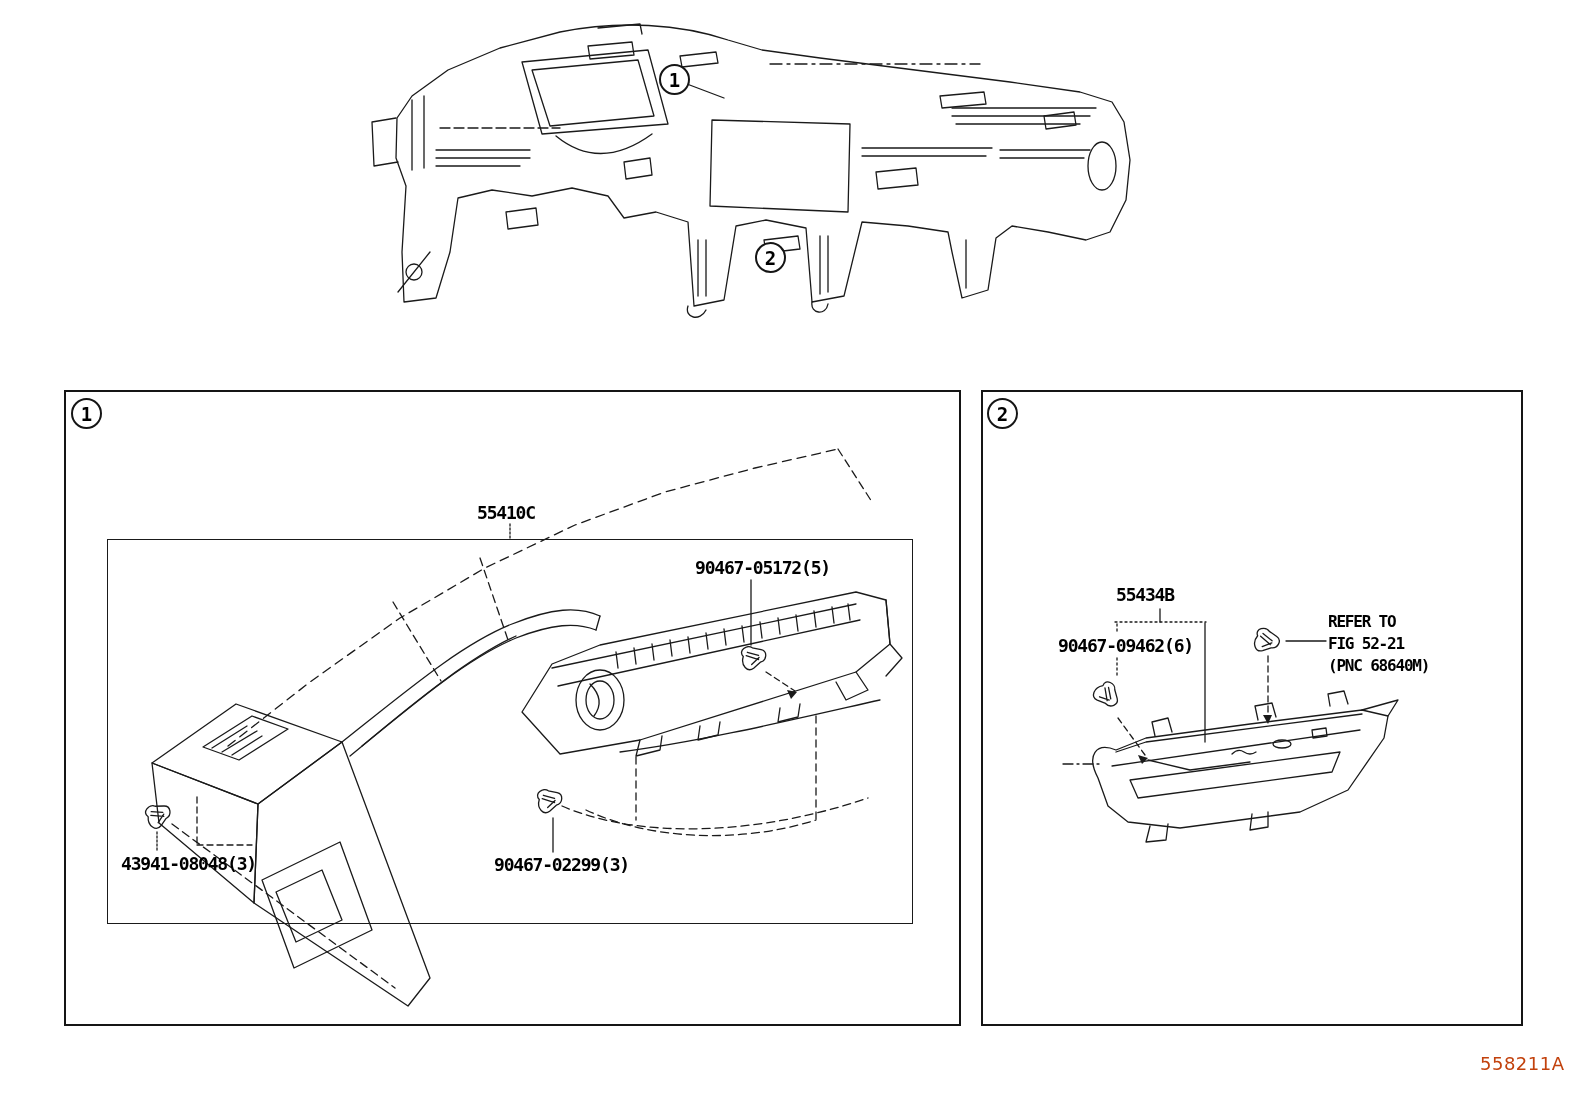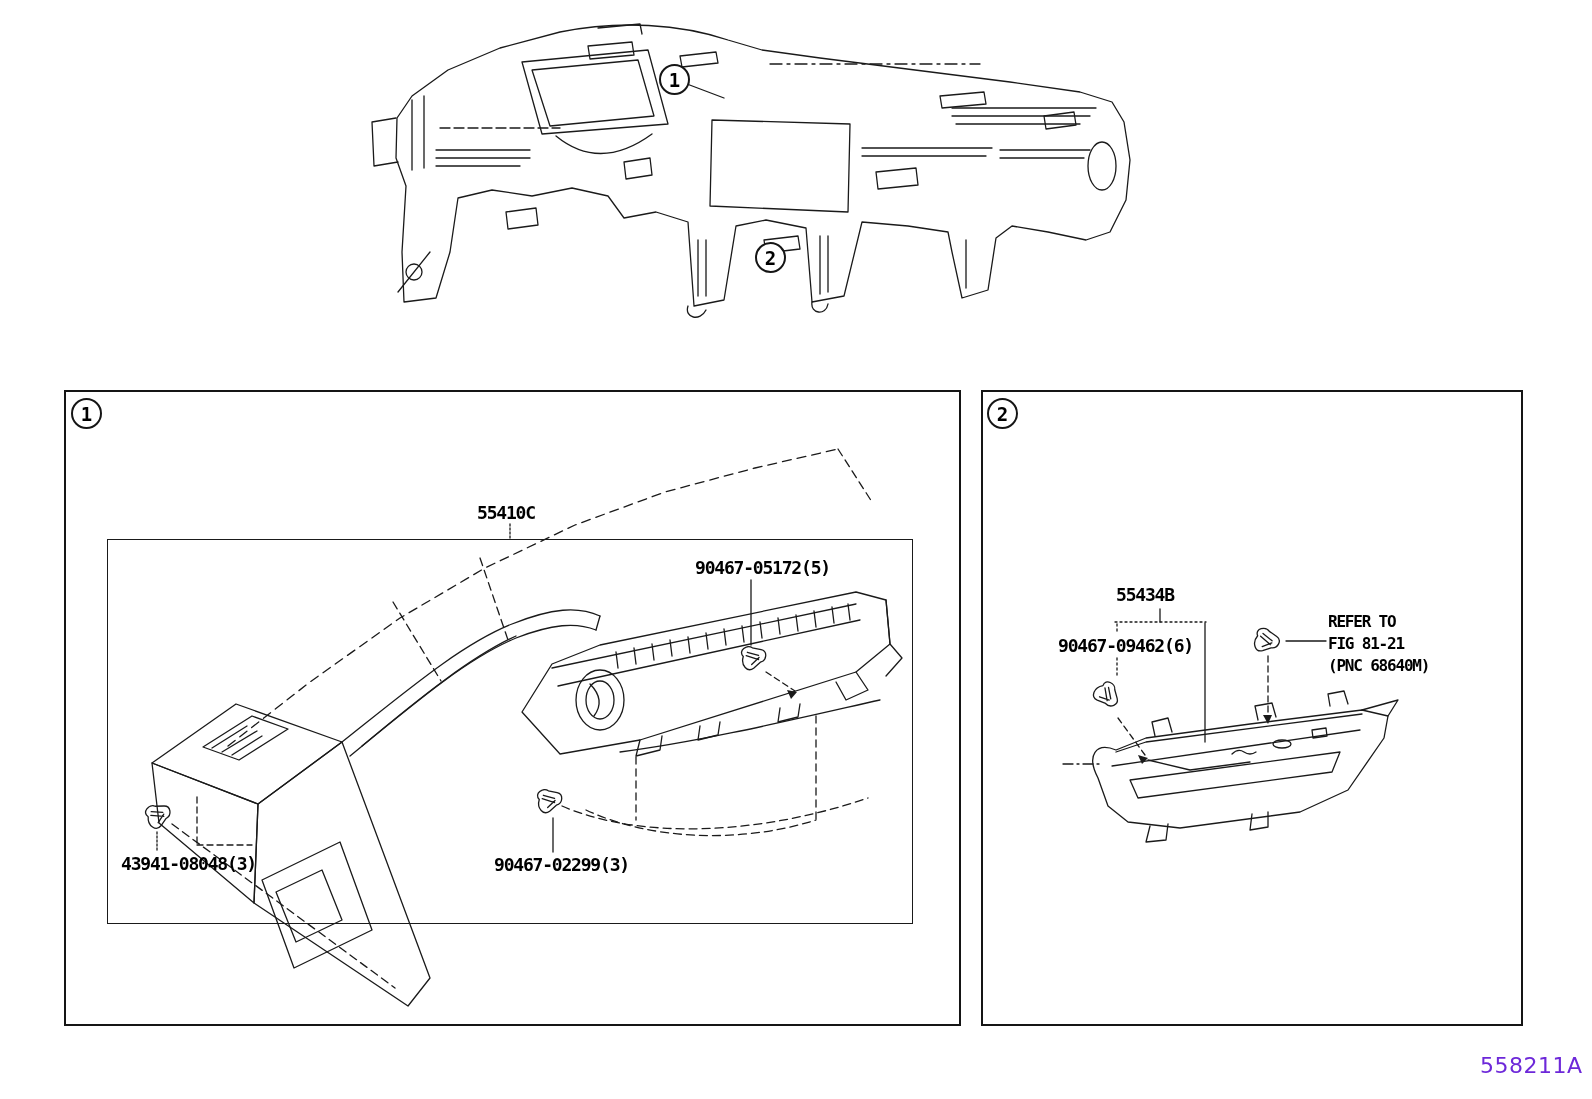--- a/index.html
+++ b/index.html
@@ -19,21 +19,21 @@
   .plabel{
     position:absolute;font-size:18px;font-weight:700;letter-spacing:-1.2px;
     white-space:nowrap;line-height:21px;
   }
   .refnote{
     position:absolute;font-size:16px;font-weight:700;letter-spacing:-1.2px;
     line-height:22px;white-space:nowrap;
   }
   .figcode{
     position:absolute;font-family:"DejaVu Sans","Liberation Sans",sans-serif;
-    font-size:22px;font-weight:400;letter-spacing:0.5px;color:#6d28d9;
+    font-size:18px;font-weight:400;letter-spacing:0.5px;color:#c2410c;
   }
 </style>
 </head>
 <body>
 
 <div id="canvas">
 
   <svg class="art" width="1592" height="1099" viewBox="0 0 1592 1099" fill="none" stroke="#1a1a1a" stroke-width="1.3" stroke-linejoin="round" stroke-linecap="round">
 
     <g>
@@ -203,19 +203,19 @@
 
   <div class="plabel" style="left:477px;top:502px;">55410C</div>
   <div class="plabel" style="left:695px;top:557px;">90467-05172(5)</div>
   <div class="plabel" style="left:121px;top:853px;">43941-08048(3)</div>
   <div class="plabel" style="left:494px;top:854px;">90467-02299(3)</div>
   <div class="plabel" style="left:1116px;top:584px;">55434B</div>
   <div class="plabel" style="left:1058px;top:635px;">90467-09462(6)</div>
 
   <div class="refnote" style="left:1328px;top:611px;">
     <div>REFER TO</div>
-    <div>FIG 81-21</div>
+    <div>FIG 52-21</div>
     <div>(PNC 68640M)</div>
   </div>
 
   <div class="figcode" style="left:1480px;top:1053px;">558211A</div>
 
 </div>
 
 </body></html>

